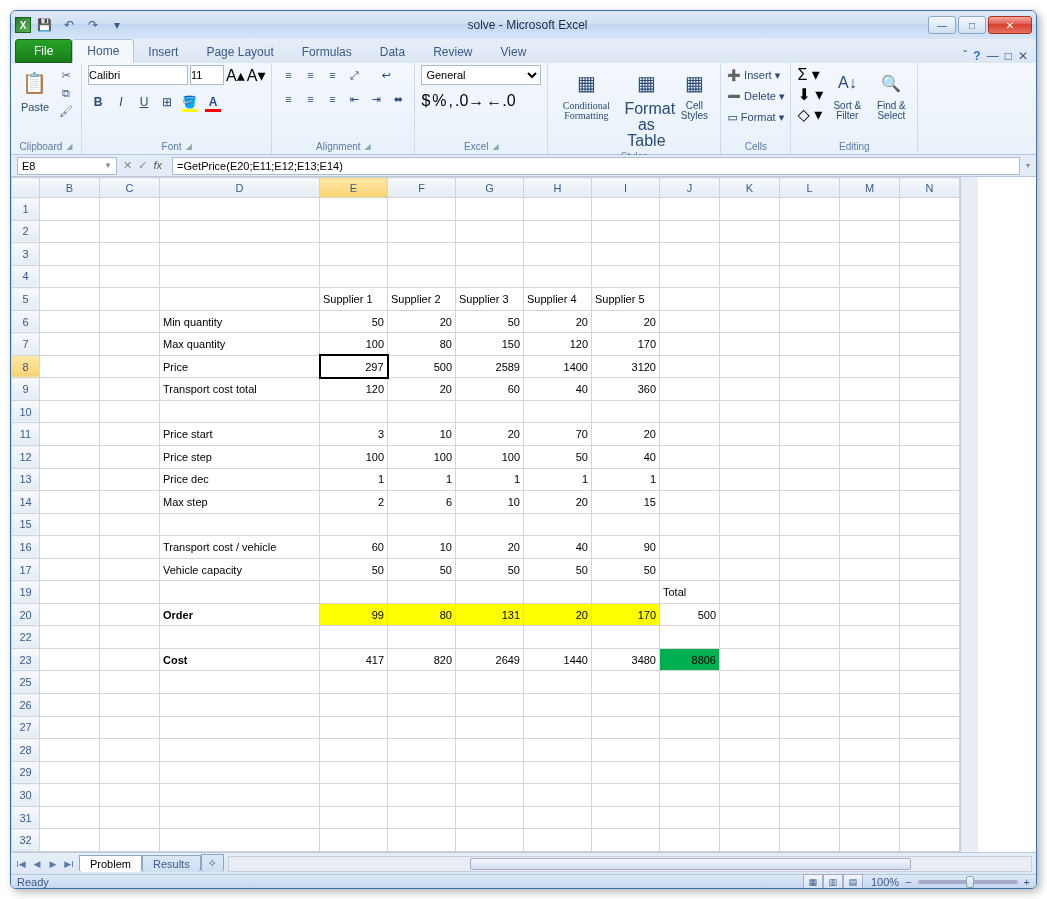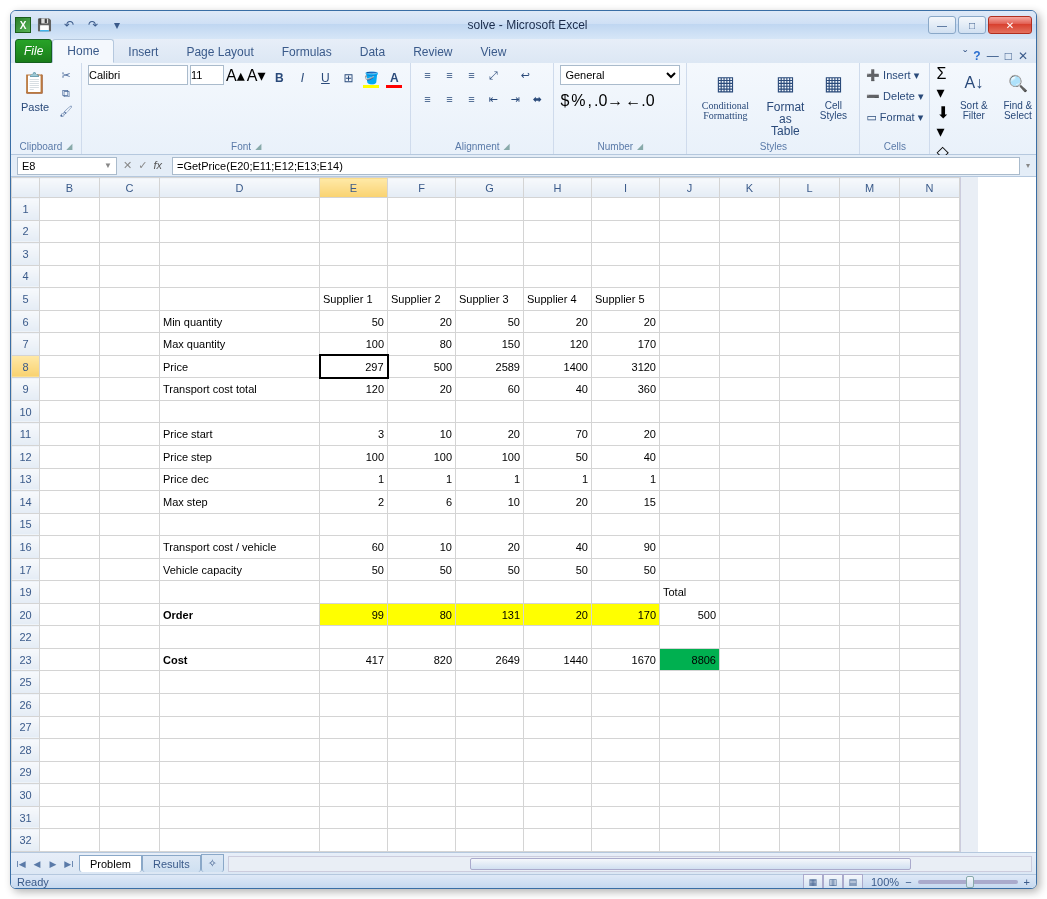--- a/index.html
+++ b/index.html
@@ -7,21 +7,21 @@
 .window { width: 1027px; height: 879px; border: 1px solid #3a6ea5; border-radius: 6px; box-shadow: 3px 3px 8px rgba(0,0,0,.3); display: flex; flex-direction: column; overflow: hidden; background: #dce6f4; }
 .titlebar { height: 28px; background: linear-gradient(#dfe9f7,#cfe0f5 45%,#bfd6f1 46%,#d6e6f7); display: flex; align-items: center; padding: 0 4px; }
 .titlebar .qat { display: flex; align-items: center; gap: 4px; }
 .titlebar .qat .xlicon { width: 16px; height: 16px; background: linear-gradient(135deg,#2a7e2a,#56b356); border: 1px solid #1a5e1a; display:flex;align-items:center;justify-content:center;color:#fff;font-weight:bold;font-size:10px; }
 .titlebar .qat .qbtn { width: 20px; height: 20px; display:flex; align-items:center; justify-content:center; color:#3b5a8a; font-size:12px; }
 .titlebar .title { flex:1; text-align:center; font-size:12px; color:#1a2b4a; }
 .titlebar .winbtns { display:flex; gap:2px; }
 .titlebar .winbtns .wb { width: 28px; height: 18px; border-radius: 3px; background: linear-gradient(#f4f7fb,#d1e0f1); border:1px solid #8aa8c8; display:flex;align-items:center;justify-content:center; font-size:10px; color:#3a5a8a;}
 .titlebar .winbtns .wb.close { background: linear-gradient(#f5a7a0,#e05b4e 45%,#d8402f 46%,#e4725f); border-color:#b02e1e; color:#fff; width:44px;}
 .tabs-row { height: 24px; background: linear-gradient(#e7eef8,#dce7f4); display:flex; align-items:flex-end; padding-left:4px; font-size:12px; gap:0; }
-.tabs-row .filetab { background: linear-gradient(#27a327,#1a7d1a); color:#fff; padding: 4px 8px; border-radius:3px 3px 0 0; border:1px solid #15601f;font-style:italic; }
+.tabs-row .filetab { background: linear-gradient(#27a327,#1a7d1a); color:#fff; padding: 4px 18px; border-radius:3px 3px 0 0; border:1px solid #15601f; }
 .tabs-row .rtab { padding: 4px 14px; color:#3a5a8a; border-radius:3px 3px 0 0; }
 .tabs-row .rtab.active { background:#f4f8fd; border:1px solid #b5c8de; border-bottom:1px solid #f4f8fd; color:#3a5a8a; }
 .tabs-row .spacer { flex:1; }
 .tabs-row .rightcorner { display:flex; gap:6px; padding-right:8px; align-items:center;}
 .tabs-row .rightcorner span{ color:#3a5a8a; font-size:12px; }
 .ribbon { height: 92px; background: linear-gradient(#f4f8fd,#e9f1fa); border-bottom:1px solid #b5c8de; display:flex; }
 .ribbon .group { border-right:1px solid #cfdbec; display:flex; flex-direction:column; padding:2px 6px 0 6px; }
 .ribbon .group .content { flex:1; display:flex; align-items:flex-start; gap:4px; }
 .ribbon .group .label { height:16px; font-size:10px; color:#5a7aa8; text-align:center; display:flex; align-items:center; justify-content:center; gap:4px;}
 .ribbon .group .label .dl { font-size:8px; color:#8aa;}
@@ -128,21 +128,21 @@
           <div class="s">🖌</div>
         </div>
       </div>
       <div class="label">
           <span>Clipboard</span>
           <span class="dl">◢</span>
         </div>
     </div>
 
     <div class="group fontgrp">
-      <div class="content" style="flex-direction:row;">
+      <div class="content" style="flex-direction:column;">
         <div class="row1">
           <input style="width: 100px;" value="Calibri">
           <input style="width: 34px;" value="11">
           <span class="fb">A▴</span>
           <span class="fb">A▾</span>
         </div>
         <div class="row2">
           <span class="fb">
               <b>B</b>
             </span>
@@ -196,34 +196,34 @@
         <select><option>General</option></select>
         <div class="nrow">
           <span class="ab">$</span>
           <span class="ab">%</span>
           <span class="ab">,</span>
           <span class="ab">.0→</span>
           <span class="ab">←.0</span>
         </div>
       </div>
       <div class="label">
-          <span>Number</span>
+          <span>Excel</span>
           <span class="dl">◢</span>
         </div>
     </div>
 
     <div class="group">
       <div class="content">
         <div class="bigbtn">
             <div class="ico">▦</div>
             <span style="font-size:10px;line-height:1;text-align:center;width:60px;font-family:Liberation Serif, serif;">Conditional Formatting</span>
           </div>
         <div class="bigbtn">
             <div class="ico">▦</div>
-            <span style="font-size:12px;line-height:1;text-align:center;width:44px;">Format as Table</span>
+            <span style="font-size:16px;line-height:1;text-align:center;width:44px;">Format as Table</span>
           </div>
         <div class="bigbtn">
             <div class="ico">▦</div>
             <span style="font-size:10px;line-height:1;text-align:center;width:36px;">Cell Styles</span>
           </div>
       </div>
       <div class="label">
           <span>Styles</span>
         </div>
     </div>
@@ -623,21 +623,21 @@
             </tr>
             <tr>
               <th>23</th>
               <td></td>
               <td></td>
               <td class="label bold">Cost</td>
               <td>417</td>
               <td>820</td>
               <td>2649</td>
               <td>1440</td>
-              <td>1670</td>
+              <td>3480</td>
               <td class="green">8806</td>
               <td></td>
               <td></td>
               <td></td>
               <td></td>
             </tr>
             <tr>
               <th>25</th>
               <td></td>
               <td></td>

